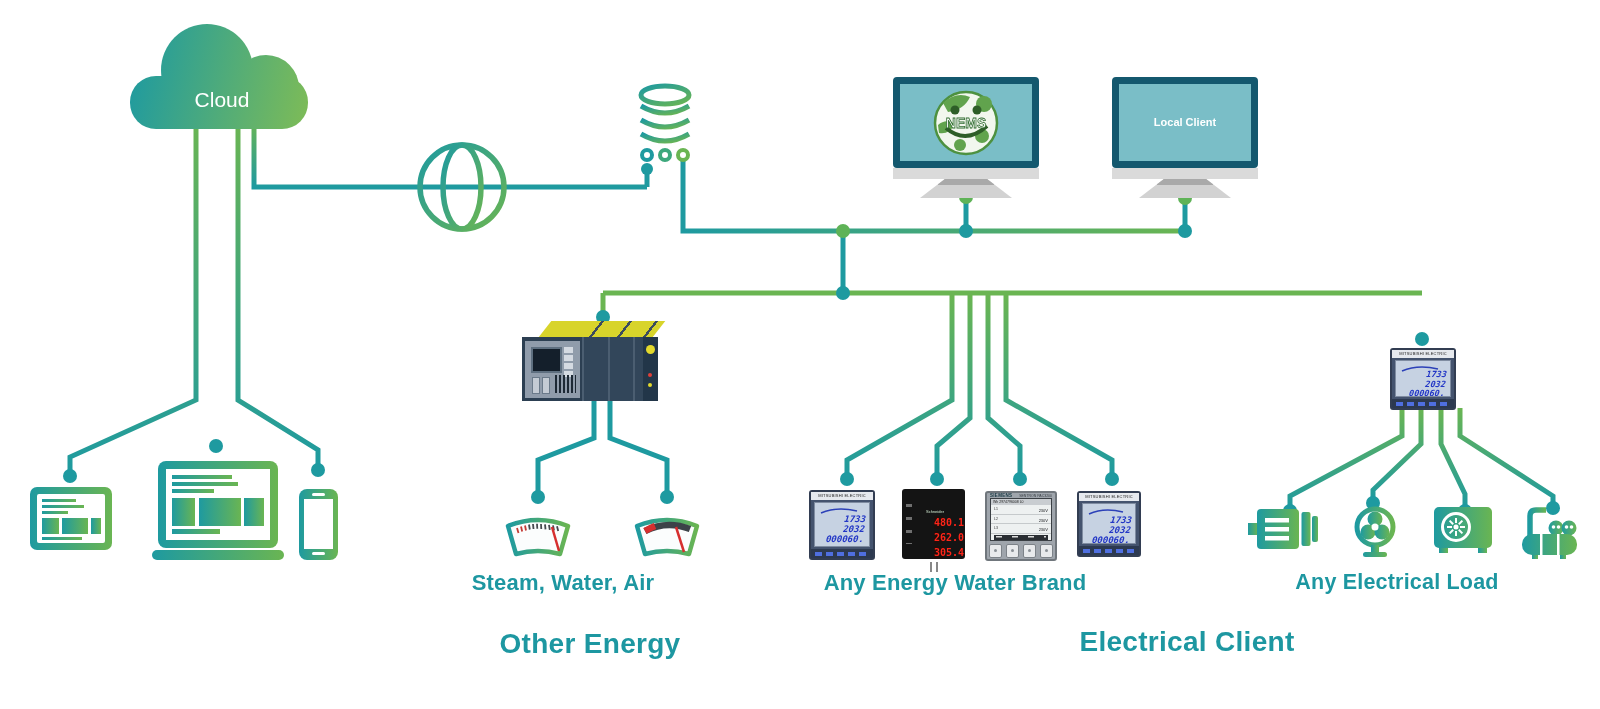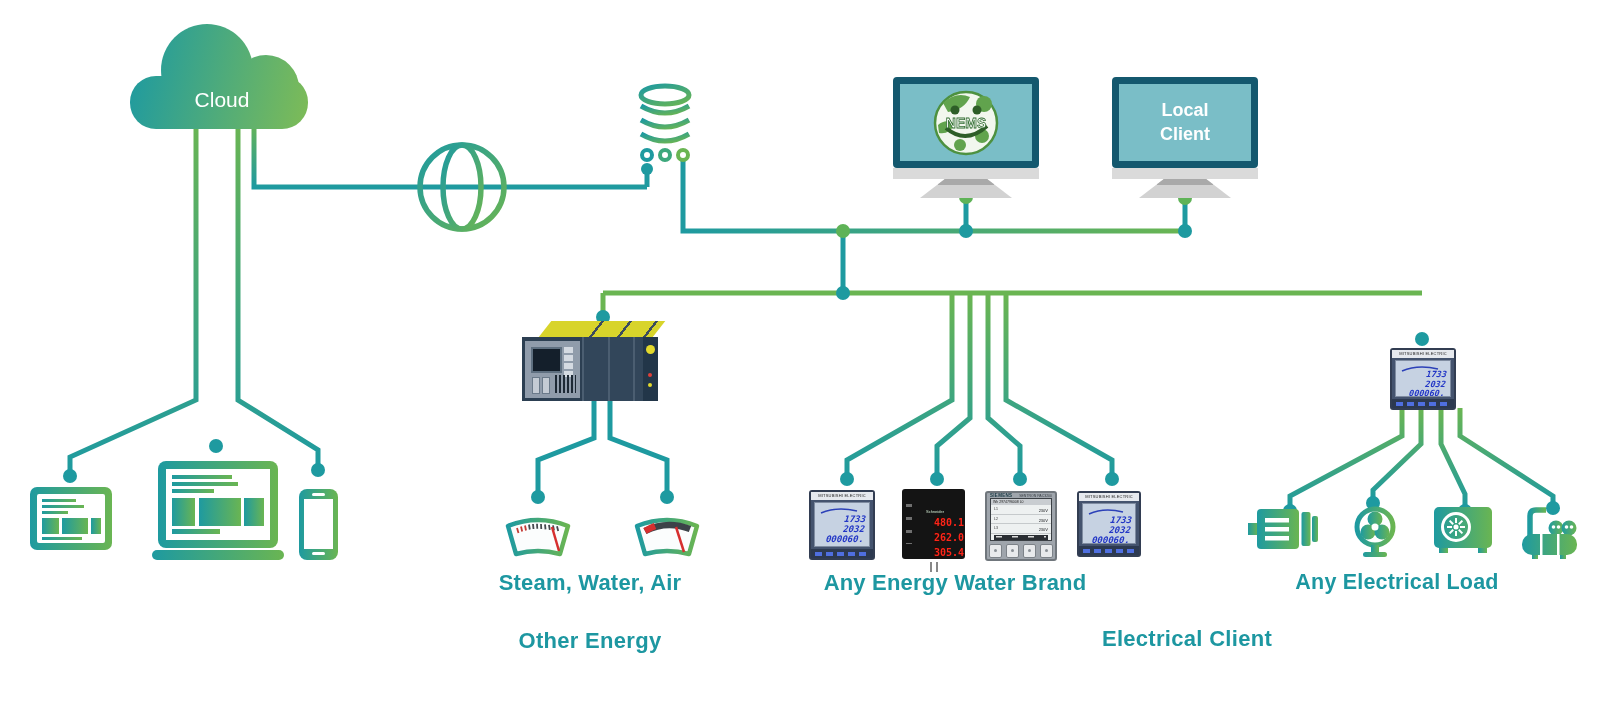--- a/index.html
+++ b/index.html
@@ -4,32 +4,32 @@
 <style>
   html,body{margin:0;padding:0;background:#ffffff;}
   .canvas{position:relative;width:1600px;height:709px;background:#ffffff;overflow:hidden;
           font-family:"Liberation Sans",sans-serif;border-radius:22px;}
   .wires{position:absolute;left:0;top:0;z-index:1;}
 
   
   .grp-label{position:absolute;z-index:2;color:#1d97a1;font-weight:700;text-align:center;
              font-size:22px;letter-spacing:.2px;}
   .sec-title{position:absolute;z-index:2;color:#1d97a1;font-weight:700;text-align:center;
-             font-size:22px;letter-spacing:.3px;}
+             font-size:28px;letter-spacing:.3px;}
   .cloud-label{position:absolute;z-index:2;color:#ffffff;font-size:21px;text-align:center;}
 
   
   .monitor{position:absolute;z-index:2;width:146px;}
   .mon-frame{width:146px;height:91px;background:#7abec7;border:7px solid #14586e;border-radius:4px;
              box-sizing:border-box;display:flex;align-items:center;justify-content:center;}
   .mon-bar{width:146px;height:11px;background:#dadada;}
   .mon-ped{width:92px;height:19px;background:#d2d2d2;margin:0 auto;position:relative;
            clip-path:polygon(27% 0,73% 0,100% 100%,0 100%);}
   .mon-ped-top{position:absolute;top:0;left:50%;transform:translateX(-50%);width:56px;height:6px;background:#a9a9a9;}
-  .mon-text{color:#ffffff;font-weight:700;font-size:18px;line-height:1.3;text-align:center;width:80px;}
+  .mon-text{color:#ffffff;font-weight:700;font-size:11px;line-height:1.3;text-align:center;width:80px;}
 
   
   .plc{position:absolute;left:522px;top:321px;width:136px;height:80px;z-index:2;}
   .plc-top{position:absolute;left:16px;top:0;width:114px;height:17px;transform:skewX(-38deg);transform-origin:bottom left;
            background:linear-gradient(90deg,#d8d42b 0 50px,#3c4c5e 50px 53px,#d8d42b 53px 78px,#3c4c5e 78px 81px,
                       #d8d42b 81px 104px,#3c4c5e 104px 107px,#d8d42b 107px 114px);}
   .plc-front{position:absolute;left:0;top:16px;width:130px;height:64px;
              background:linear-gradient(90deg,#2c3f52 0 60px,#4b5e71 60px 62px,#32465a 62px 86px,#4b5e71 86px 88px,
                         #32465a 88px 111px,#4b5e71 111px 113px,#32465a 113px 130px);}
   .plc-mod{position:absolute;left:3px;top:20px;width:55px;height:57px;background:#909cab;}
@@ -444,19 +444,19 @@
         <div>1733</div>
         <div>2032</div>
         <div>000060.</div>
       </div>
     </div>
     <div class="m-mit-foot">
         <div></div>
       </div>
   </div>
 
-  <div class="grp-label" style="left:455px;top:570px;width:270px;">Steam, Water, Air</div>
+  <div class="grp-label" style="left:428px;top:570px;width:270px;">Steam, Water, Air</div>
   <div class="grp-label" style="left:795px;top:570px;width:320px;">Any Energy Water Brand</div>
   <div class="grp-label" style="left:1268px;top:570px;width:258px;font-size:21.5px;">Any Electrical Load</div>
   <div class="sec-title" style="left:450px;top:628px;width:280px;">Other Energy</div>
   <div class="sec-title" style="left:1042px;top:626px;width:290px;">Electrical Client</div>
 
 </div>
 
 </body></html>

